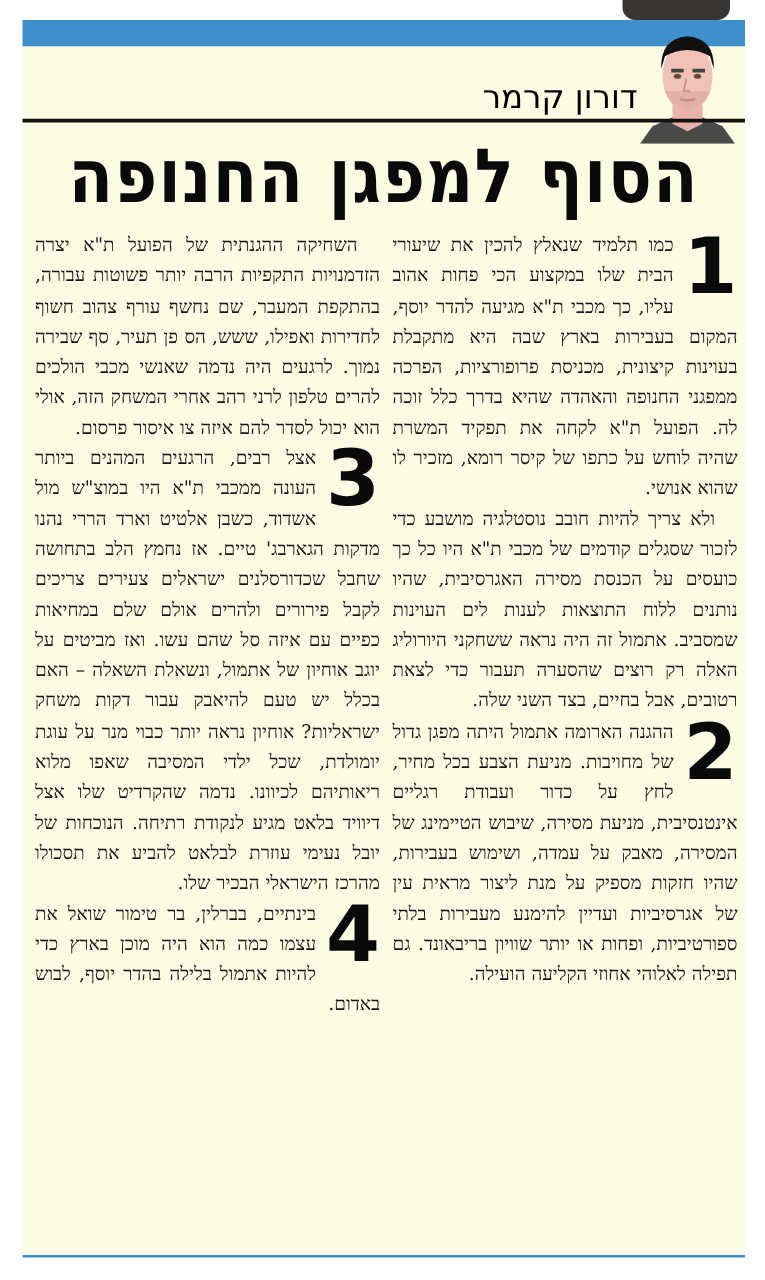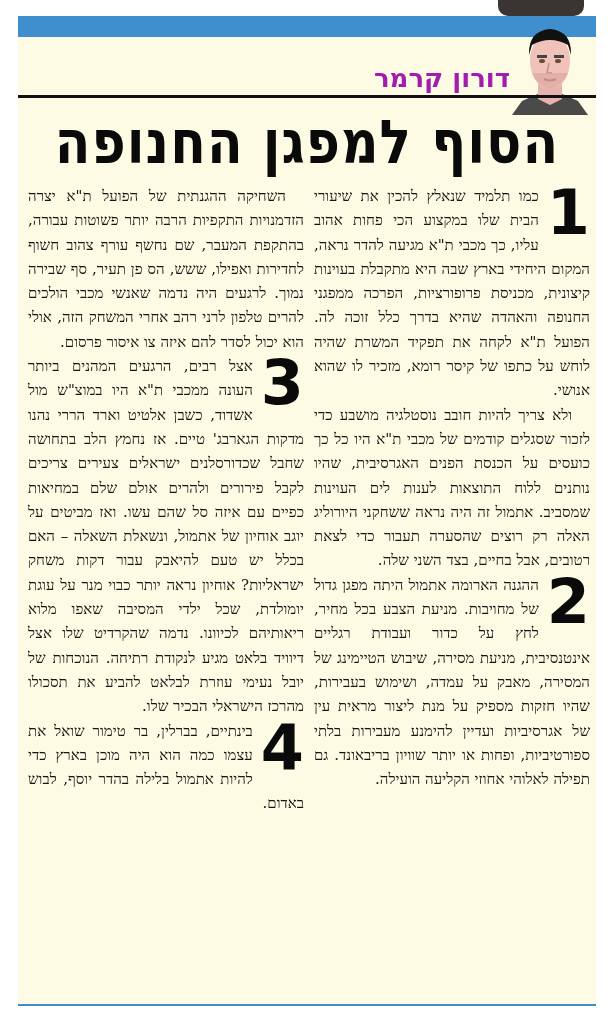--- a/index.html
+++ b/index.html
@@ -12,21 +12,21 @@
     background:#3a3533; border-radius:0 0 10px 10px;
   }
   .panel {
     position:absolute; left:18px; top:16px; width:578px; height:988px;
     background:#fdfbe3;
   }
   .blue-bar { position:absolute; left:0; top:0; width:578px; height:21px; background:#3f8fcf; }
   .byline-row { position:absolute; left:0; top:21px; width:578px; height:58px; }
   .byline {
     position:absolute; right:86px; top:28px; font-family:"DejaVu Sans", sans-serif;
-    font-weight:bold; font-size:26px; line-height:26px; color:#a21caf; direction:rtl;
+    font-weight:normal; font-size:26px; line-height:26px; color:#000000; direction:rtl;
   }
   .rule { position:absolute; left:0; top:79px; width:578px; height:3px; background:#111; }
   .portrait { position:absolute; right:8px; top:-16px; width:76px; height:94px; }
   .headline {
     position:absolute; left:0; top:86px; width:578px; text-align:center; direction:rtl;
     font-family:"DejaVu Sans", sans-serif; font-weight:bold; font-size:52px; line-height:70px;
     color:#0a0a0a; letter-spacing:1px; transform:scaleY(1.15); transform-origin:top center;
   }
   .col {
     position:absolute; top:168px; width:276px; direction:rtl; text-align:justify;
@@ -62,22 +62,22 @@
       <ellipse cx="46" cy="40" rx="3" ry="2" fill="#6b4a3a"></ellipse>
       <path d="M37 42 L35 52 L40 52" stroke="#c48f88" stroke-width="1.5" fill="none"></path>
       <path d="M32 58 Q38 61 44 58" stroke="#a56a64" stroke-width="2" fill="none"></path>
       <path d="M20 52 Q26 66 38 68 Q50 66 56 52" fill="#d9a39b" opacity="0.6"></path>
     </svg>
   </div>
   <div class="rule"></div>
   <div class="headline">הסוף למפגן החנופה</div>
 
   <div class="col col-right">
-    <p><span class="dropnum">1</span><span>כמו תלמיד שנאלץ להכין את שיעורי הבית שלו במקצוע הכי פחות אהוב עליו, כך מכבי ת"א מגיעה להדר נראה, המקום היחידי בארץ שבה היא מתקבלת בעוינות קיצונית, מכניסת פרופורציות, הפרכה ממפגני החנופה והאהדה שהיא בדרך כלל זוכה לה. הפועל ת"א לקחה את תפקיד המשרת שהיה לוחש על כתפו של קיסר רומא, מזכיר לו שהוא אנושי.</span></p>
-    <p class="indent">ולא צריך להיות חובב נוסטלגיה מושבע כדי לזכור שסגלים קודמים של מכבי ת"א היו כל כך כועסים על הכנסת הפנים האגרסיבית, שהיו נותנים ללוח התוצאות לענות לים העוינות שמסביב. אתמול זה היה נראה ששחקני היורוליג האלה רק רוצים שהסערה תעבור כדי לצאת רטובים, אבל בחיים, בצד השני שלה.</p>
+    <p><span class="dropnum">1</span><span>כמו תלמיד שנאלץ להכין את שיעורי הבית שלו במקצוע הכי פחות אהוב עליו, כך מכבי ת"א מגיעה להדר יוסף, המקום בעבירות בארץ שבה היא מתקבלת בעוינות קיצונית, מכניסת פרופורציות, הפרכה ממפגני החנופה והאהדה שהיא בדרך כלל זוכה לה. הפועל ת"א לקחה את תפקיד המשרת שהיה לוחש על כתפו של קיסר רומא, מזכיר לו שהוא אנושי.</span></p>
+    <p class="indent">ולא צריך להיות חובב נוסטלגיה מושבע כדי לזכור שסגלים קודמים של מכבי ת"א היו כל כך כועסים על הכנסת מסירה האגרסיבית, שהיו נותנים ללוח התוצאות לענות לים העוינות שמסביב. אתמול זה היה נראה ששחקני היורוליג האלה רק רוצים שהסערה תעבור כדי לצאת רטובים, אבל בחיים, בצד השני שלה.</p>
     <p><span class="dropnum">2</span><span>ההגנה הארומה אתמול היתה מפגן גדול של מחויבות. מניעת הצבע בכל מחיר, לחץ על כדור ועבודת רגליים אינטנסיבית, מניעת מסירה, שיבוש הטיימינג של המסירה, מאבק על עמדה, ושימוש בעבירות, שהיו חזקות מספיק על מנת ליצור מראית עין של אגרסיביות ועדיין להימנע מעבירות בלתי ספורטיביות, ופחות או יותר שוויון בריבאונד. גם תפילה לאלוהי אחוזי הקליעה הועילה.</span></p>
   </div>
 
   <div class="col col-left">
     <p class="indent">השחיקה ההגנתית של הפועל ת"א יצרה הזדמנויות התקפיות הרבה יותר פשוטות עבורה, בהתקפת המעבר, שם נחשף עורף צהוב חשוף לחדירות ואפילו, ששש, הס פן תעיר, סף שבירה נמוך. לרגעים היה נדמה שאנשי מכבי הולכים להרים טלפון לרני רהב אחרי המשחק הזה, אולי הוא יכול לסדר להם איזה צו איסור פרסום.</p>
     <p><span class="dropnum">3</span><span>אצל רבים, הרגעים המהנים ביותר העונה ממכבי ת"א היו במוצ"ש מול אשדוד, כשבן אלטיט וארד הררי נהנו מדקות הגארבג' טיים. אז נחמץ הלב בתחושה שחבל שכדורסלנים ישראלים צעירים צריכים לקבל פירורים ולהרים אולם שלם במחיאות כפיים עם איזה סל שהם עשו. ואז מביטים על יוגב אוחיון של אתמול, ונשאלת השאלה – האם בכלל יש טעם להיאבק עבור דקות משחק ישראליות? אוחיון נראה יותר כבוי מנר על עוגת יומולדת, שכל ילדי המסיבה שאפו מלוא ריאותיהם לכיוונו. נדמה שהקרדיט שלו אצל דיוויד בלאט מגיע לנקודת רתיחה. הנוכחות של יובל נעימי עוזרת לבלאט להביע את תסכולו מהרכז הישראלי הבכיר שלו.</span></p>
     <p><span class="dropnum">4</span><span>בינתיים, בברלין, בר טימור שואל את עצמו כמה הוא היה מוכן בארץ כדי להיות אתמול בלילה בהדר יוסף, לבוש באדום.</span></p>
   </div>
 </div>
 <div class="bottom-blue"></div>

